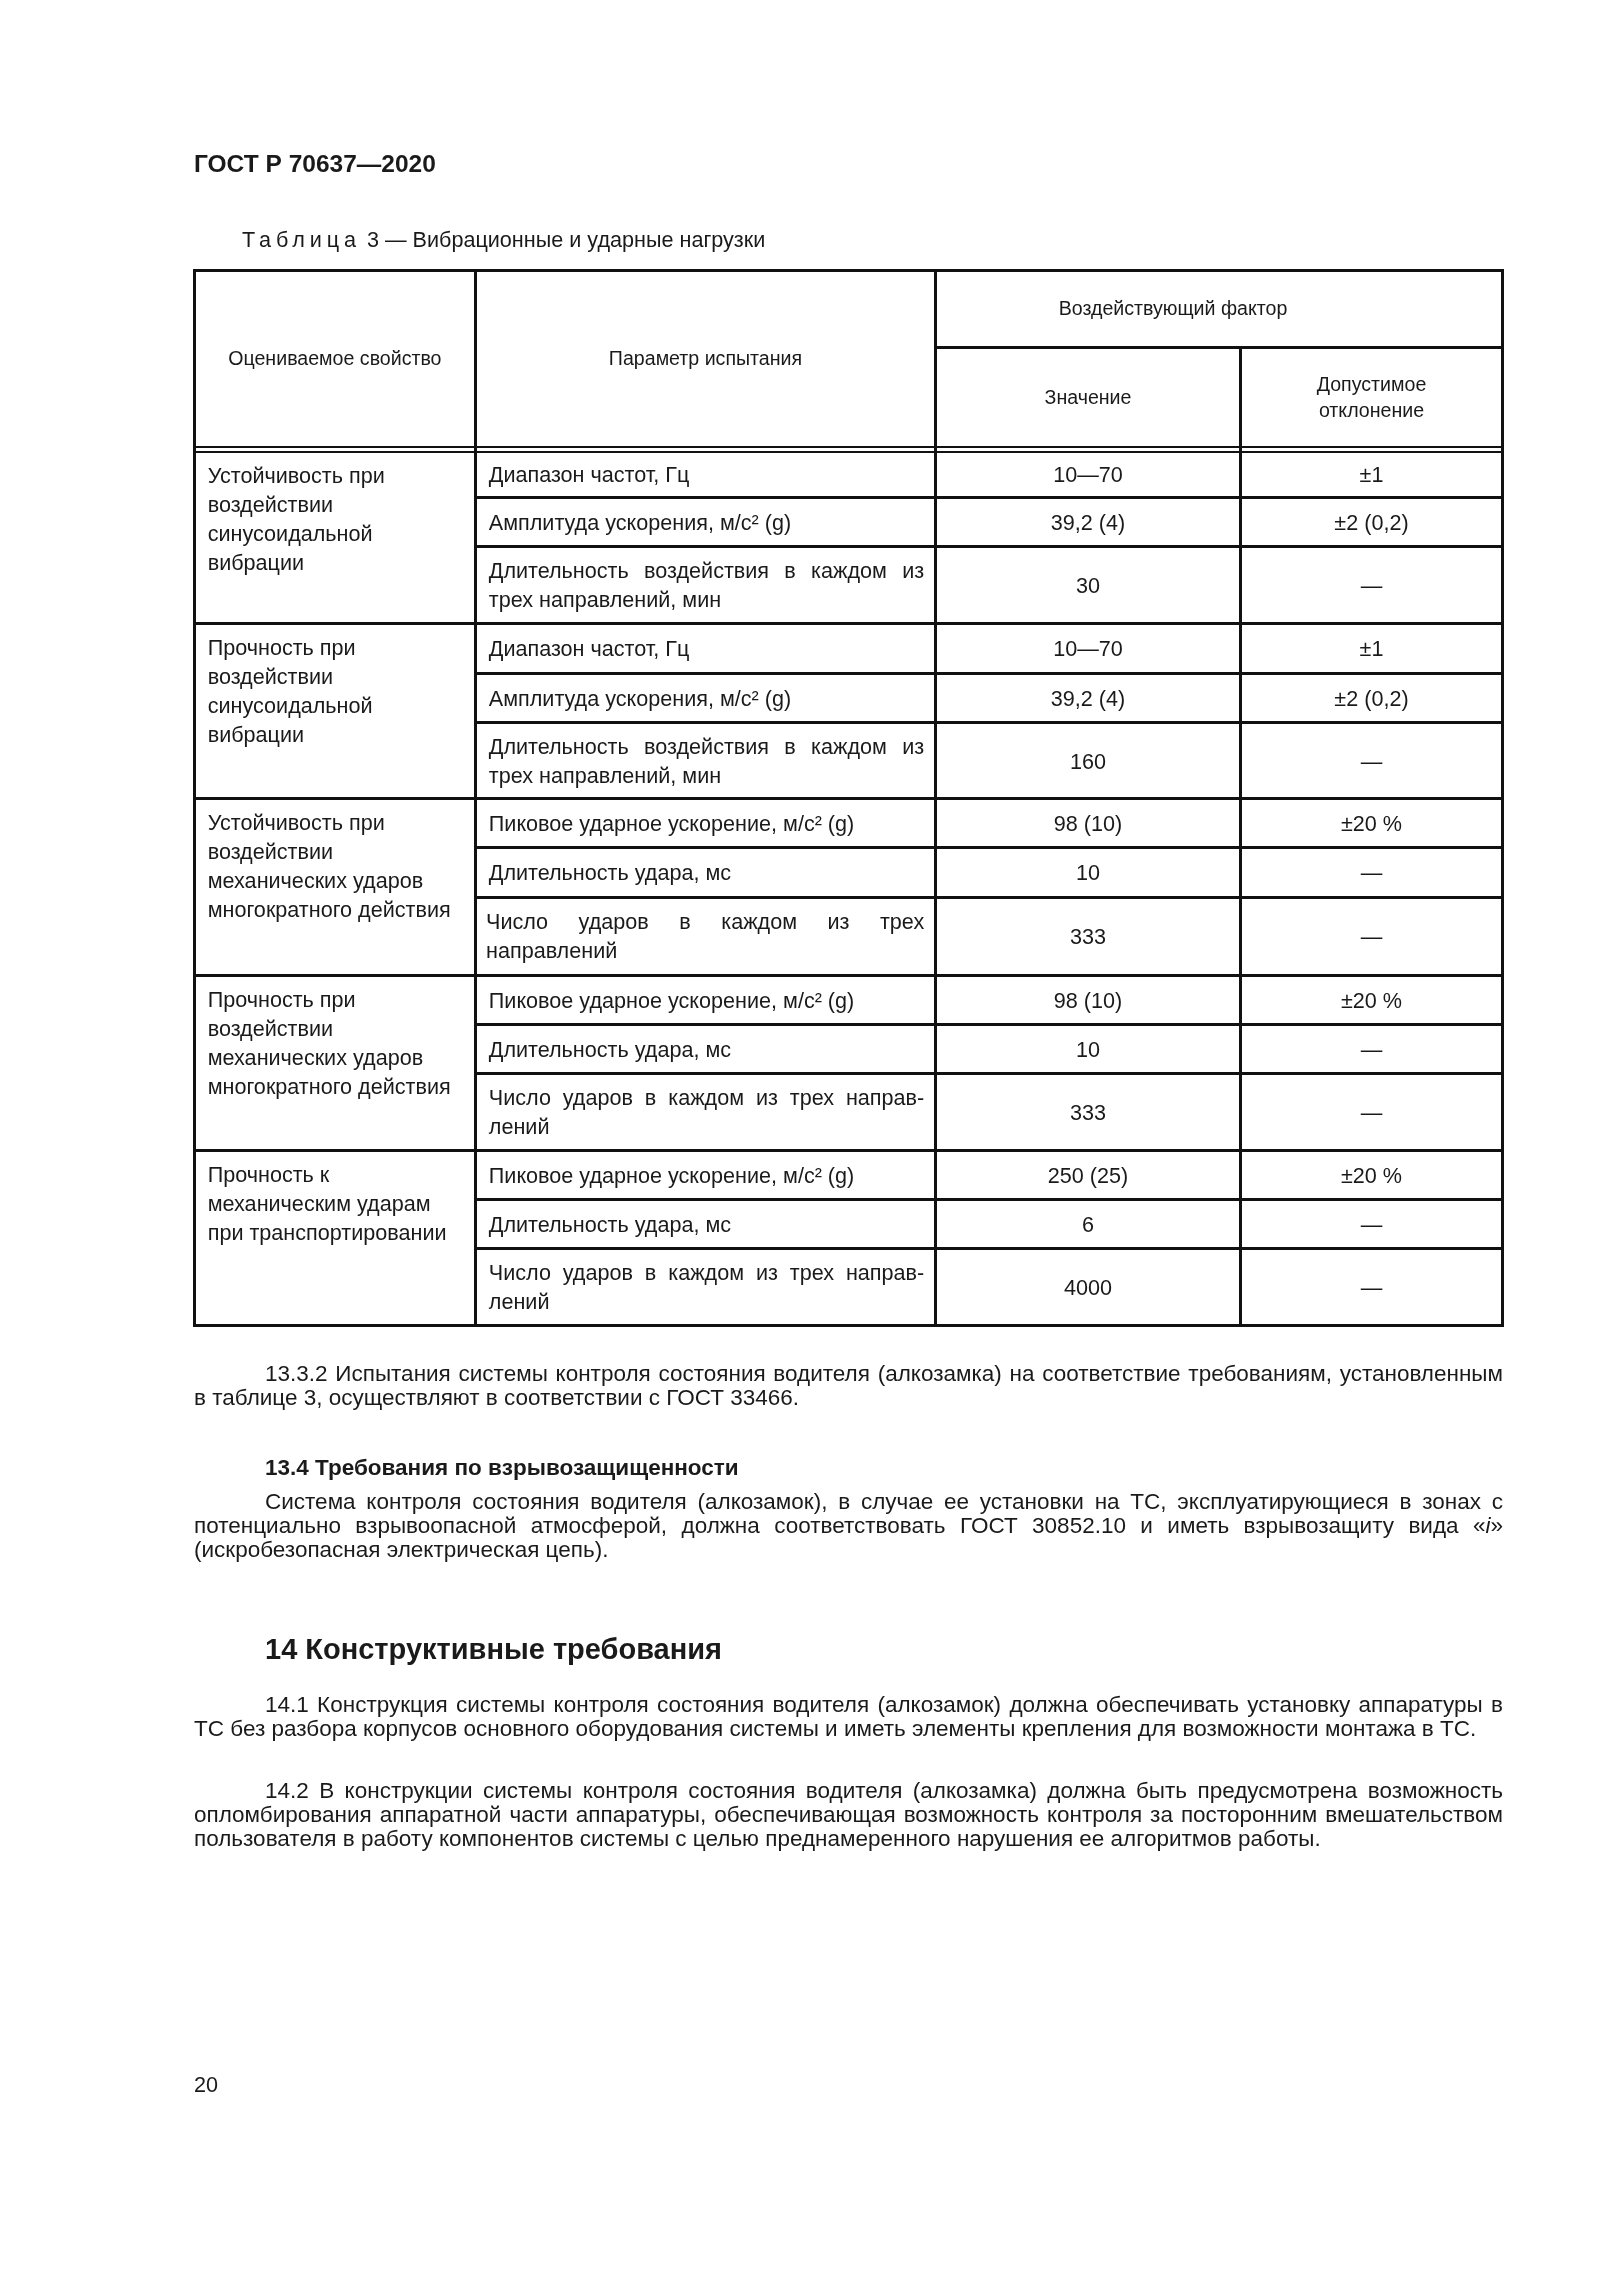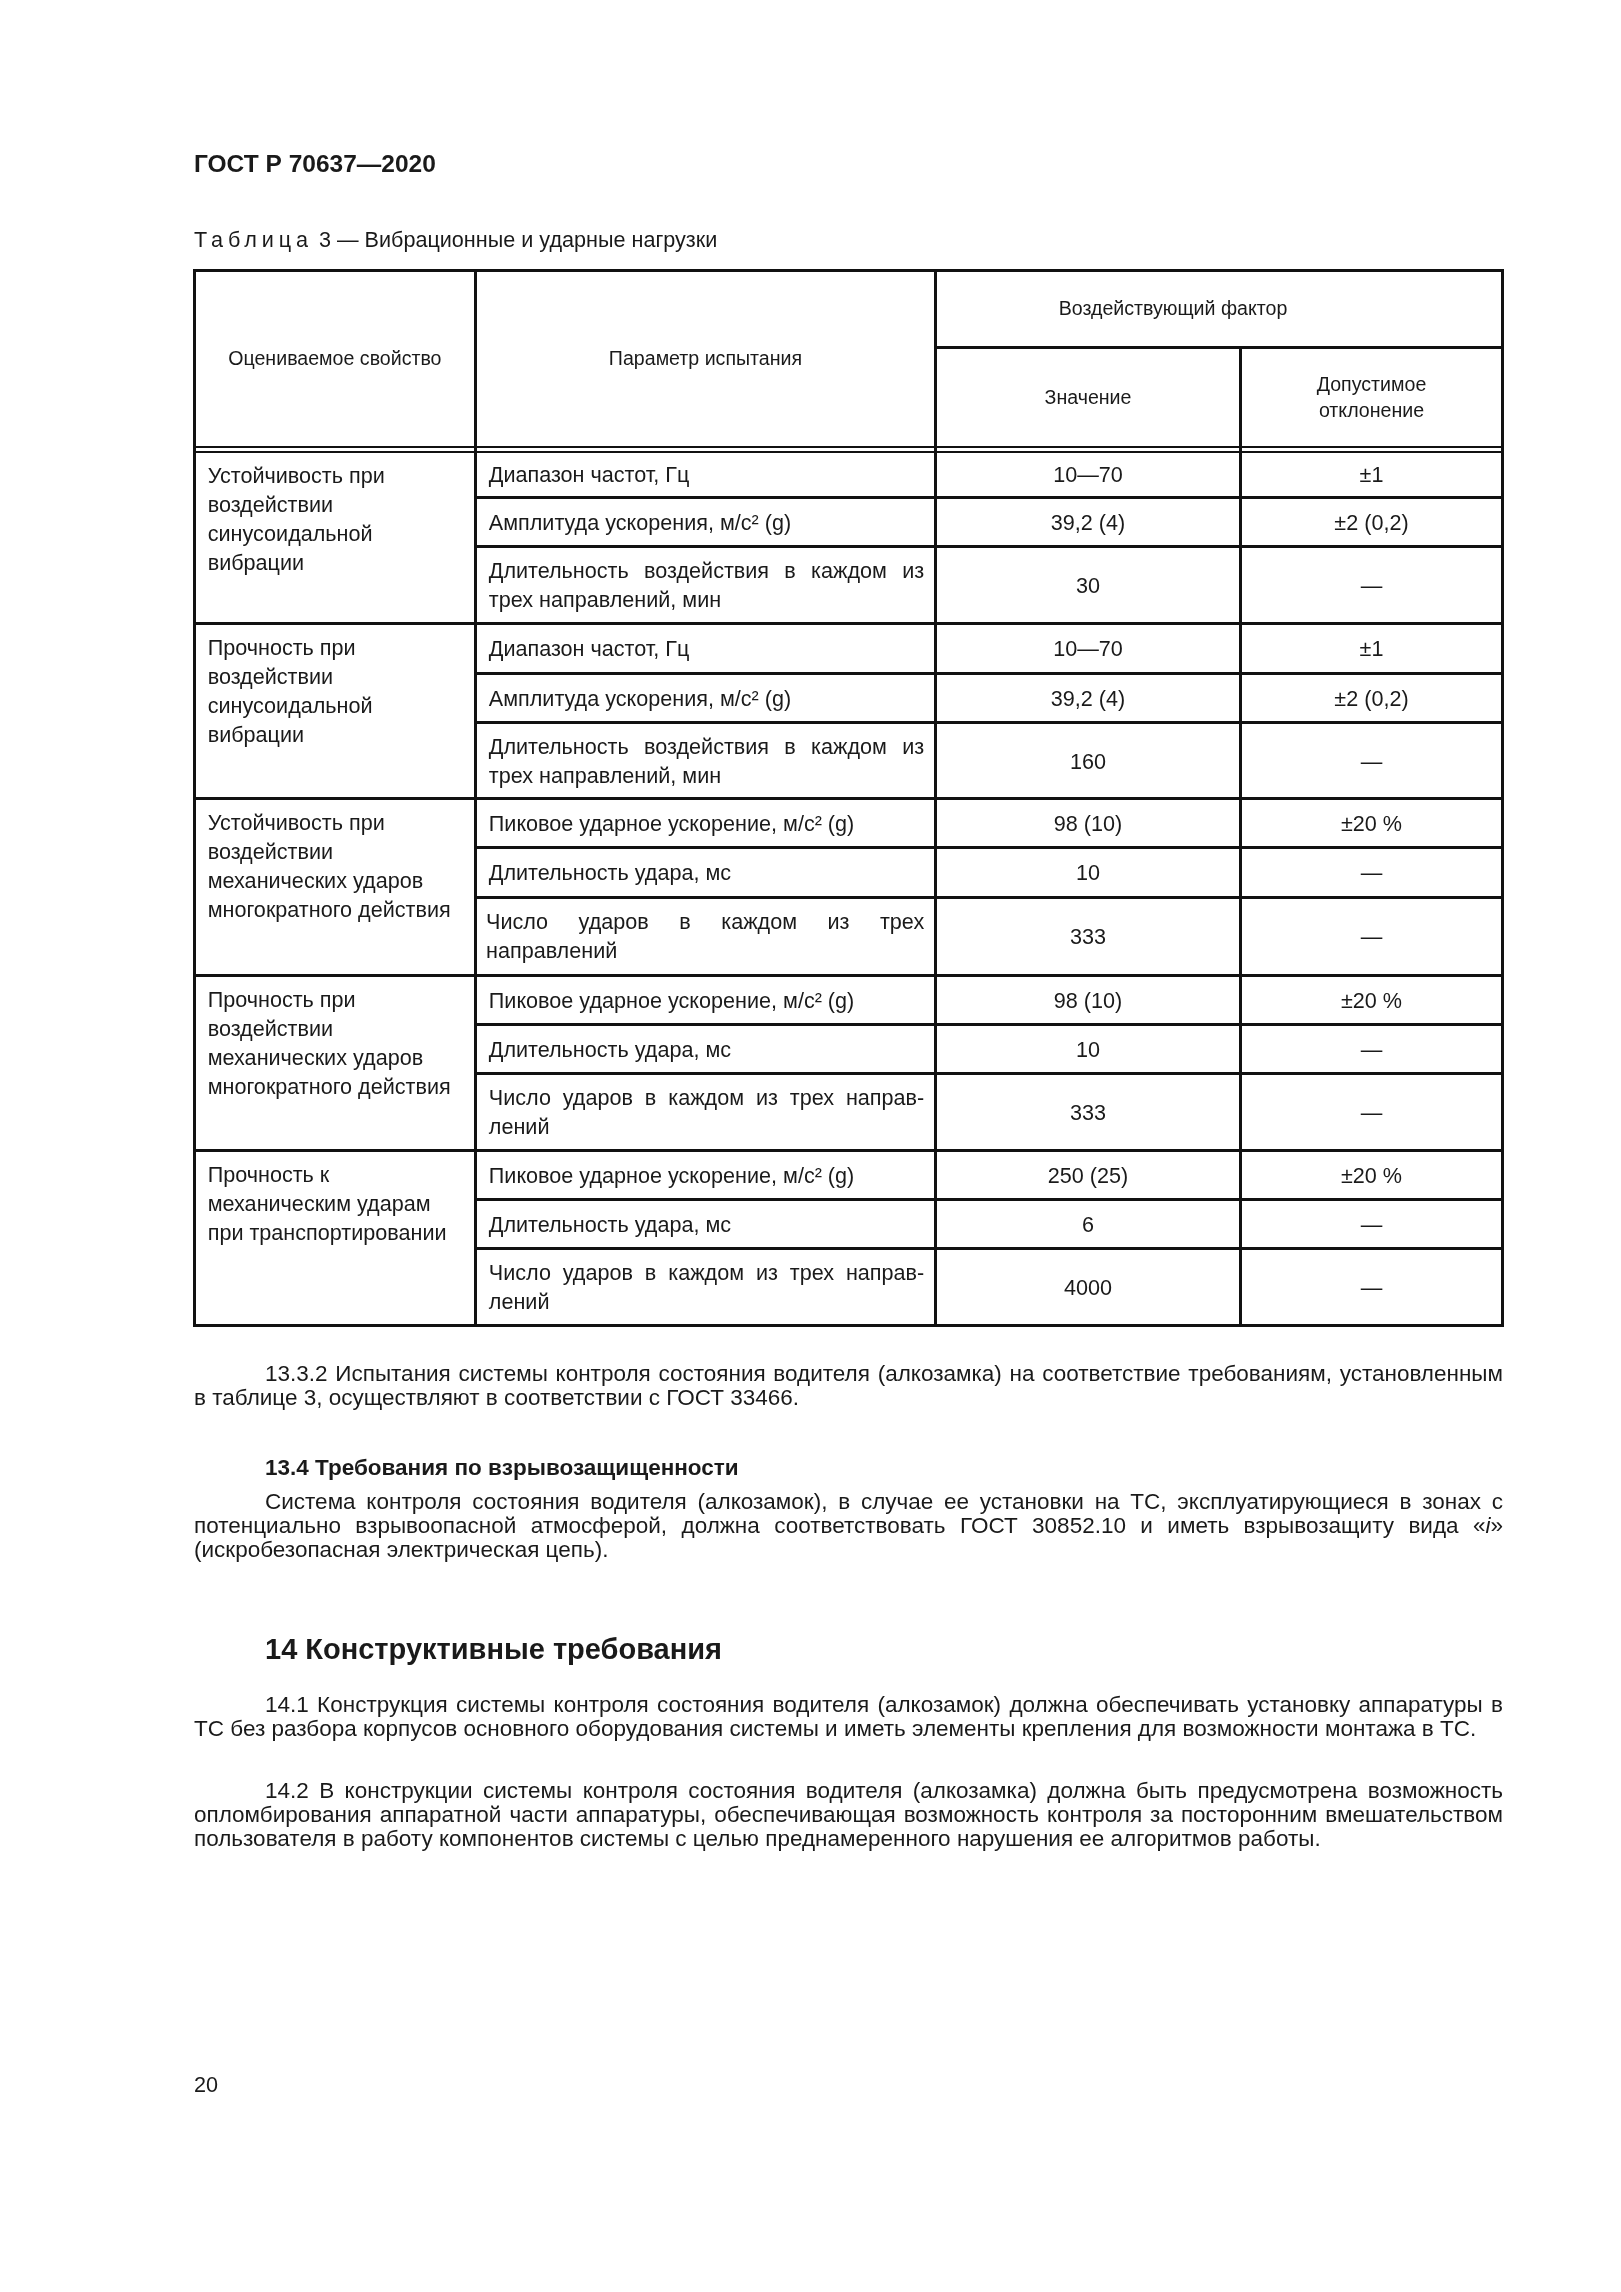--- a/index.html
+++ b/index.html
@@ -1,21 +1,21 @@
 <!DOCTYPE html>
 <html><head>
 <meta charset="utf-8">
 <style>
   html, body { margin: 0; padding: 0; background: #ffffff; }
   body { width: 1621px; height: 2293px; position: relative; overflow: hidden;
          font-family: "Liberation Sans", sans-serif; color: #1a1a1a; }
   .abs { position: absolute; }
   .doc-code { left: 194px; top: 150px; font-size: 24.5px; font-weight: bold; letter-spacing: 0px; }
   .caption { left: 194px; top: 227px; font-size: 21.6px; }
-  .caption .spaced { letter-spacing: 4.9px; }
+  .caption .spaced { letter-spacing: 4.9px; margin-left: 48px; }
 
   .tbl { position: absolute; left: 193px; top: 269px; width: 1310px; height: 1058px; }
   .line-h { position: absolute; height: 2.9px; background: #111; }
   .line-v { position: absolute; width: 2.9px; background: #111; }
   .thin { height: 2px; }
 
   .cell { position: absolute; display: flex; align-items: center; box-sizing: border-box; font-size: 21.6px; line-height: 29px; }
   .cell.center { justify-content: center; text-align: center; }
   .cell.left { justify-content: flex-start; text-align: left; padding-left: 11.8px; padding-right: 9.8px; }
   .cell.justify { text-align: justify; padding-left: 11.8px; padding-right: 9.8px; }

